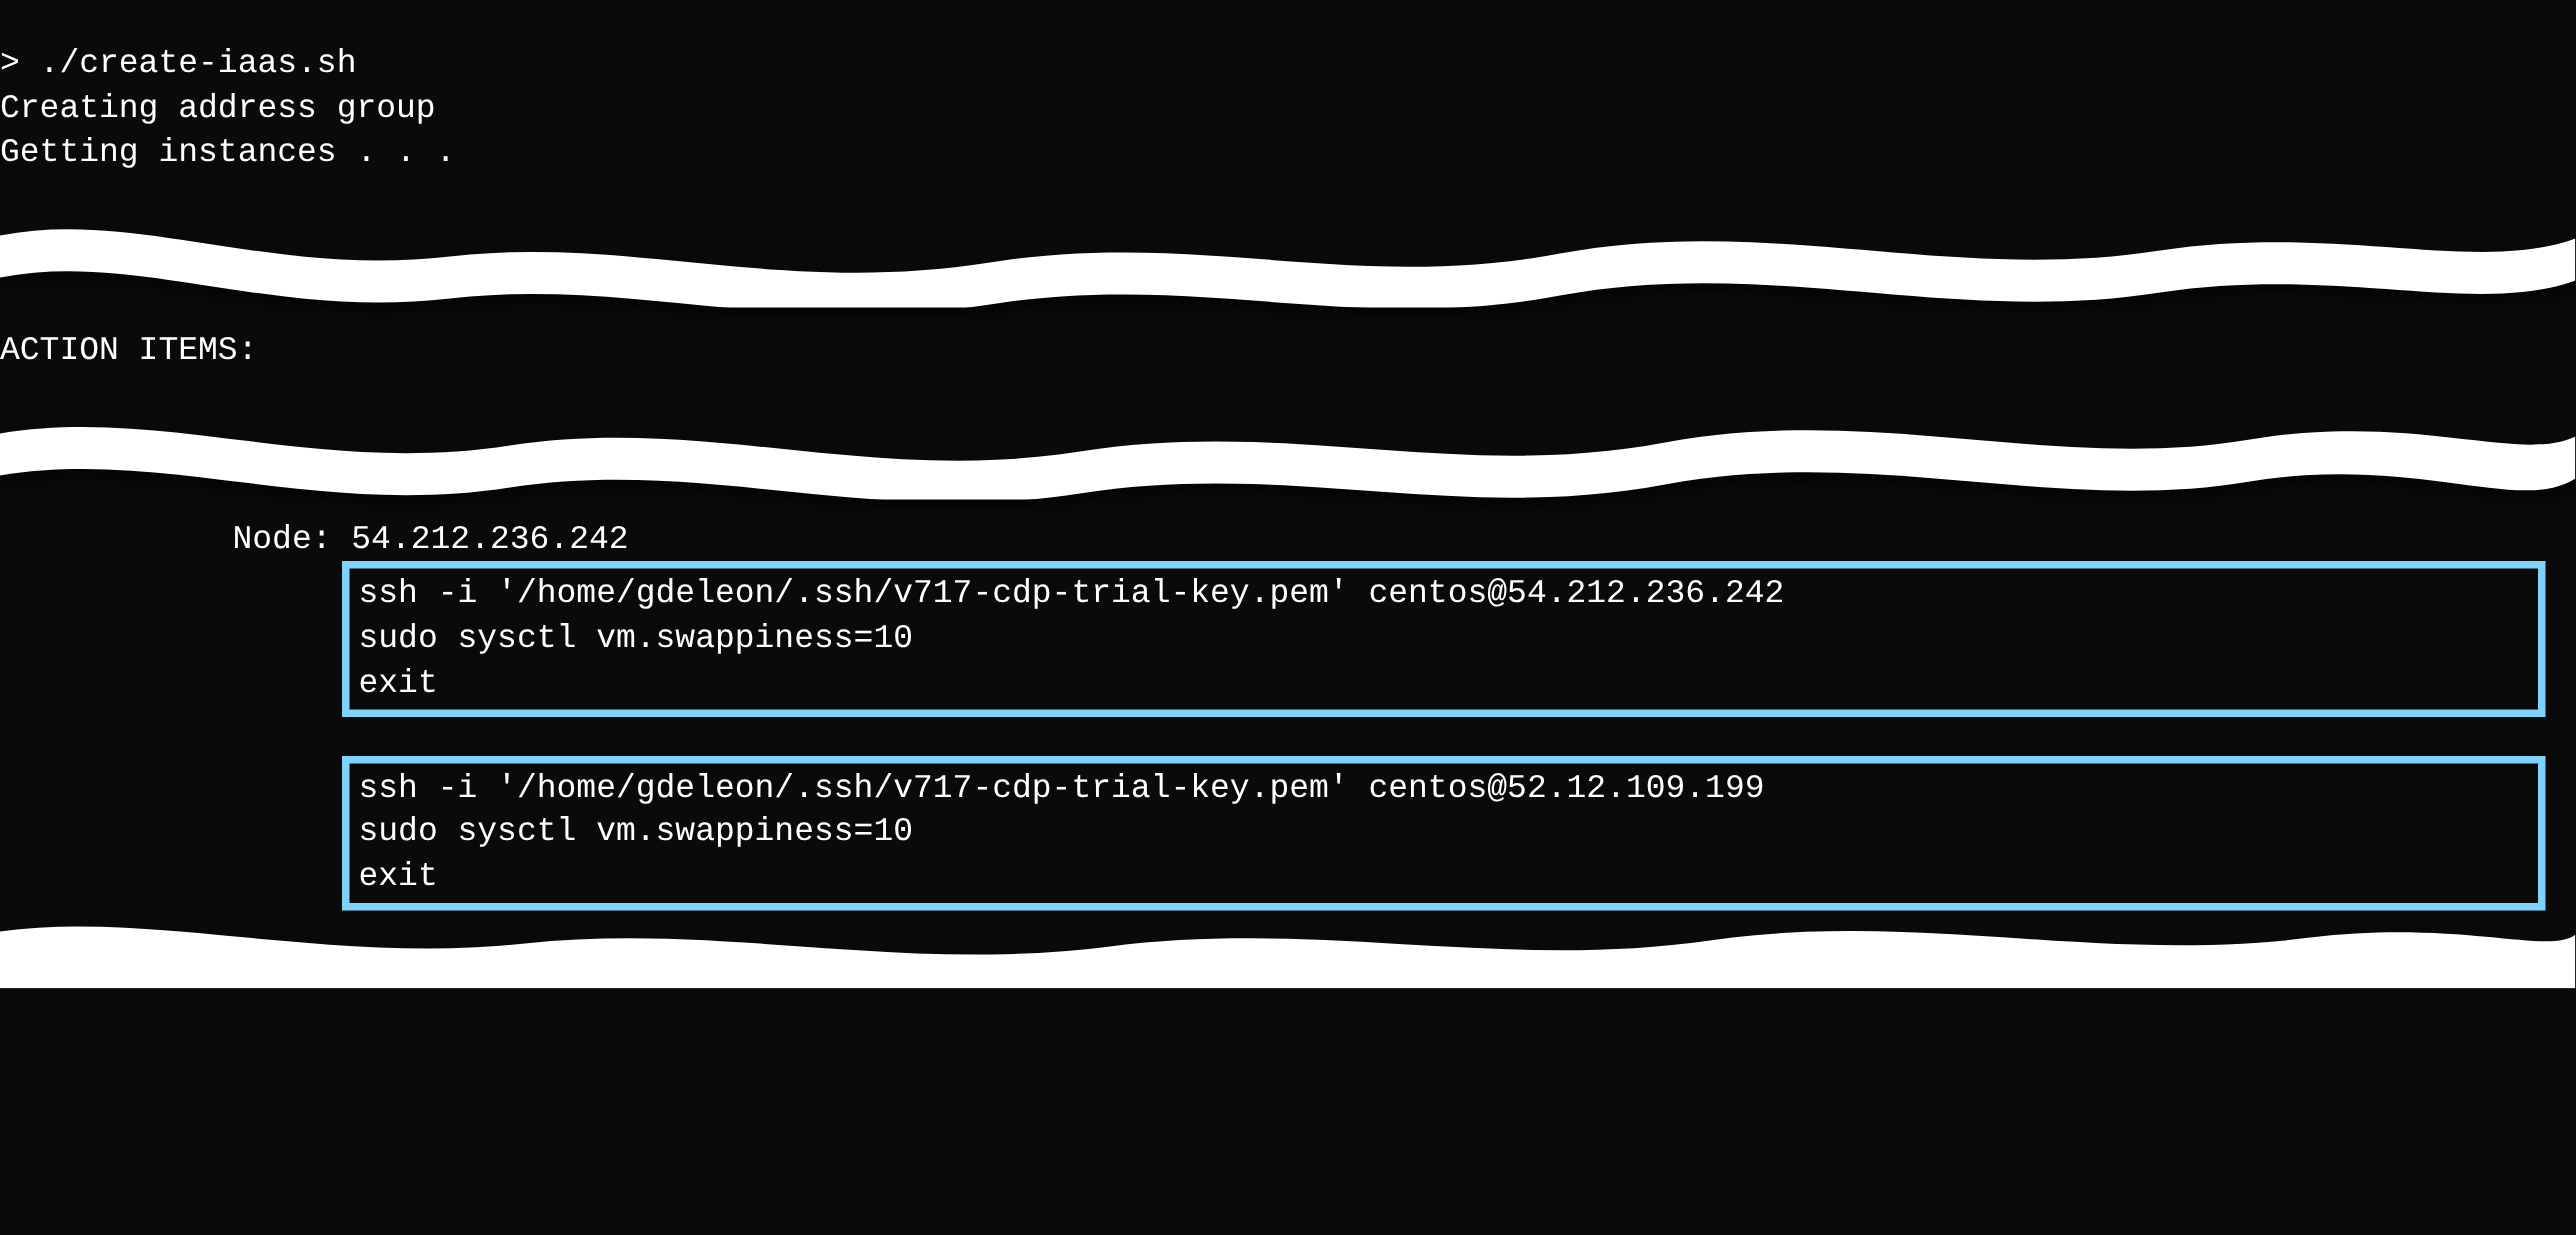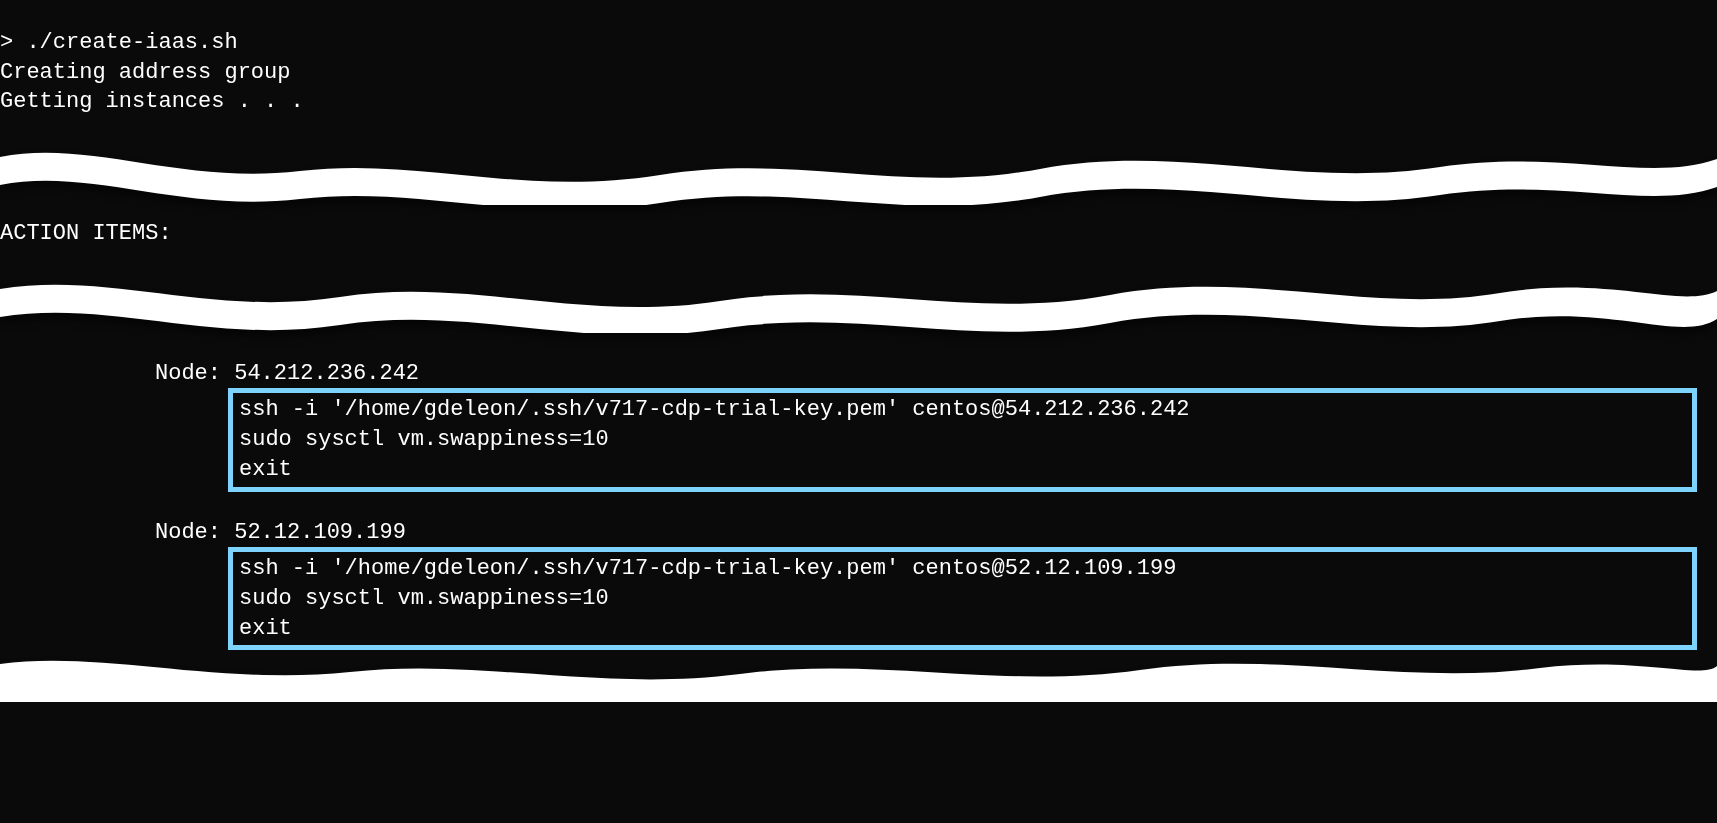--- a/index.html
+++ b/index.html
@@ -20,21 +20,21 @@
     .section-mid { padding: 14px 0 18px 0; }
     .section-bot { padding-top: 10px; padding-bottom: 0; }
     .line { white-space: pre; }
     .indent-1 { padding-left: 155px; }
     .cmd-box {
       border: 5px solid #7dd3fc;
       margin-left: 228px;
       margin-right: 20px;
       padding: 2px 6px;
     }
-    .node-block { margin-top: 16px; }
+    .node-block { margin-top: 2px; }
     .node-block + .node-block { margin-top: 26px; }
     .tear {
       position: relative;
       height: 66px;
       width: 100%;
     }
     .tear svg {
       display: block;
       width: 100%;
       height: 100%;
@@ -71,21 +71,20 @@
   <div class="node-block">
     <div class="line indent-1">Node: 54.212.236.242</div>
     <div class="cmd-box">
       <div class="line">ssh -i '/home/gdeleon/.ssh/v717-cdp-trial-key.pem' centos@54.212.236.242</div>
       <div class="line">sudo sysctl vm.swappiness=10</div>
       <div class="line">exit</div>
     </div>
   </div>
 
   <div class="node-block">
-    <div class="line indent-1">Node: 52.12.109.199</div>
     <div class="cmd-box">
       <div class="line">ssh -i '/home/gdeleon/.ssh/v717-cdp-trial-key.pem' centos@52.12.109.199</div>
       <div class="line">sudo sysctl vm.swappiness=10</div>
       <div class="line">exit</div>
     </div>
   </div>
 </div>
 
 <div class="tear" style="height:52px">
   <svg viewBox="0 0 1717 52" preserveAspectRatio="none">

